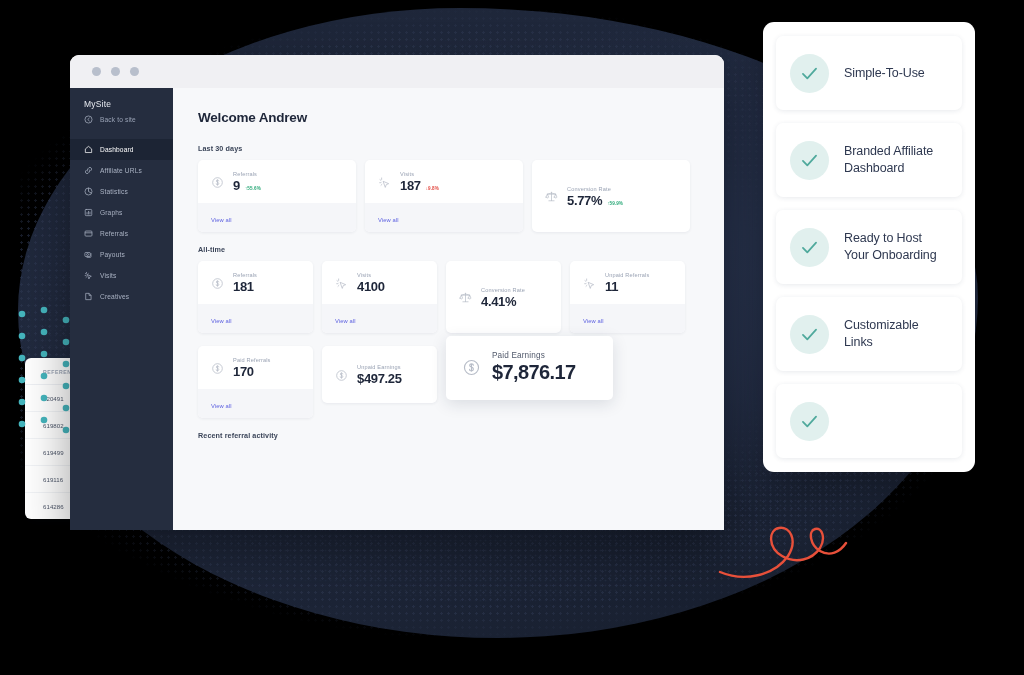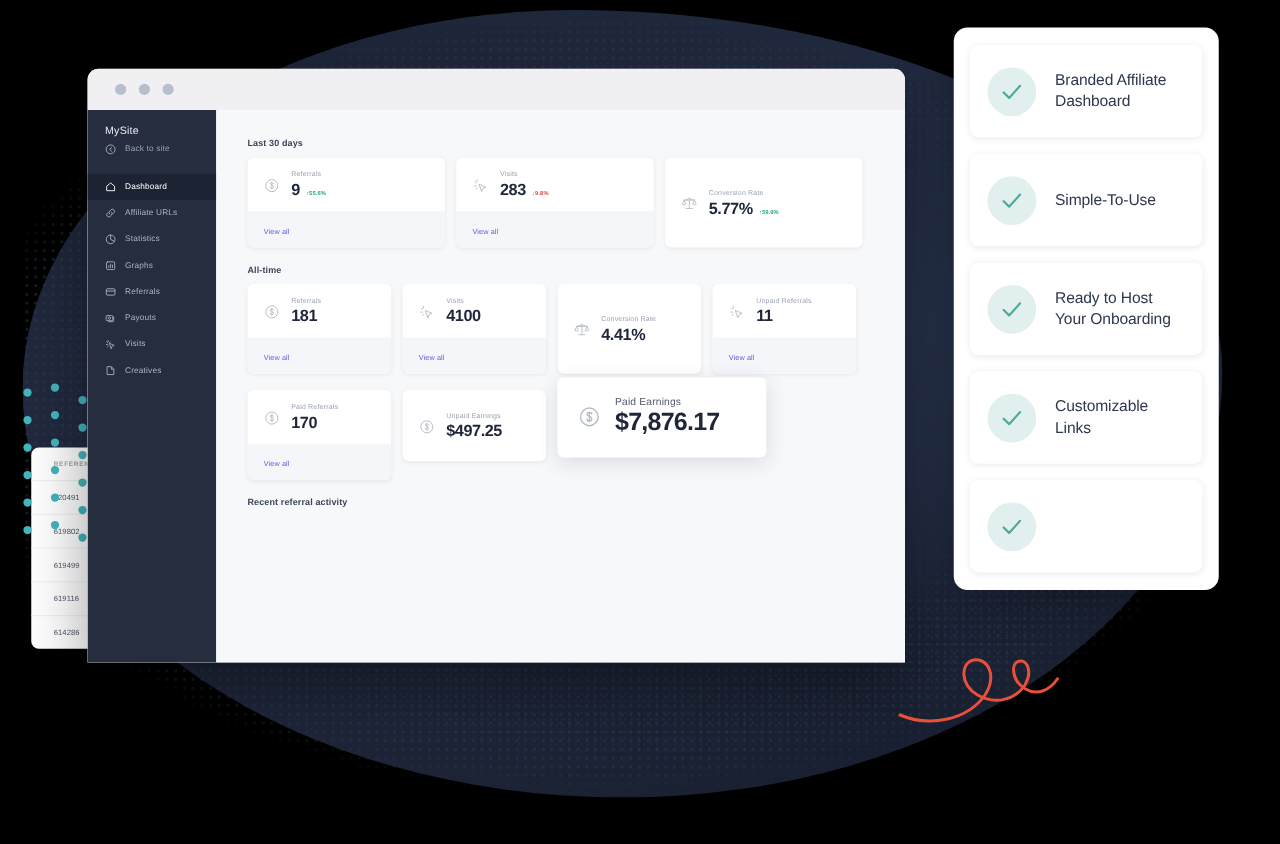--- a/index.html
+++ b/index.html
@@ -344,20 +344,21 @@
               <path d="M3 2.4 H9 L12.6 6 V13.6 H3 Z"></path>
                 <path d="M9 2.4 V6 H12.6"></path>
             </svg>
           </span>
           <span>Creatives</span>
         </div>
       </div>
 
       <div class="main">
 
+        <div class="welcome">Welcome Andrew</div>
 
         <div class="section-label">Last 30 days</div>
 
         <div class="card-row">
 
           <div class="card" style="width:158px">
             <div class="card-top">
               <span class="card-ic">
                 <svg viewBox="0 0 20 20" fill="none" stroke="#8b94a6" stroke-width="1.2">
                   <circle cx="10" cy="10" r="7.4"></circle>
@@ -381,21 +382,21 @@
             <div class="card-top">
               <span class="card-ic">
                 <svg viewBox="0 0 20 20" fill="none" stroke="#8b94a6" stroke-width="1.15" stroke-linecap="round">
                   <path d="M8.4 8.4 L16.4 11.8 L12.7 13.3 L11.4 17 Z" stroke-linejoin="round"></path>
                   <path d="M5.6 3 V5.3 M3 5.6 L4.6 6.9 M2.6 10.3 H4.7 M4.6 14.3 L6 13"></path>
                 </svg>
               </span>
               <div class="card-meta">
                 <span class="card-title">Visits</span>
                 <span class="card-valrow">
-                  <span class="card-value">283</span>
+                  <span class="card-value">187</span>
                   <span class="trend down">↓<span>9.8%</span></span>
                 </span>
               </div>
             </div>
             <div class="card-foot">
               <span class="view-all">View all</span>
             </div>
           </div>
 
           <div class="card" style="width:158px">
@@ -605,30 +606,30 @@
   </div>
 
   <div class="features">
 
     <div class="feature">
       <span class="check-circle">
         <svg viewBox="0 0 24 24" fill="none" stroke="#4fa99c" stroke-width="2" stroke-linecap="round" stroke-linejoin="round">
             <path d="M4.5 12.5 L9.5 17.5 L19.5 6.5"></path>
           </svg>
       </span>
-      <span class="feature-label">Branded Affiliate Dashboard</span>
+      <span class="feature-label">Simple-To-Use</span>
     </div>
 
     <div class="feature">
       <span class="check-circle">
         <svg viewBox="0 0 24 24" fill="none" stroke="#4fa99c" stroke-width="2" stroke-linecap="round" stroke-linejoin="round">
             <path d="M4.5 12.5 L9.5 17.5 L19.5 6.5"></path>
           </svg>
       </span>
-      <span class="feature-label">Simple-To-Use</span>
+      <span class="feature-label">Branded Affiliate Dashboard</span>
     </div>
 
     <div class="feature">
       <span class="check-circle">
         <svg viewBox="0 0 24 24" fill="none" stroke="#4fa99c" stroke-width="2" stroke-linecap="round" stroke-linejoin="round">
             <path d="M4.5 12.5 L9.5 17.5 L19.5 6.5"></path>
           </svg>
       </span>
       <span class="feature-label">Ready to Host Your Onboarding</span>
     </div>

